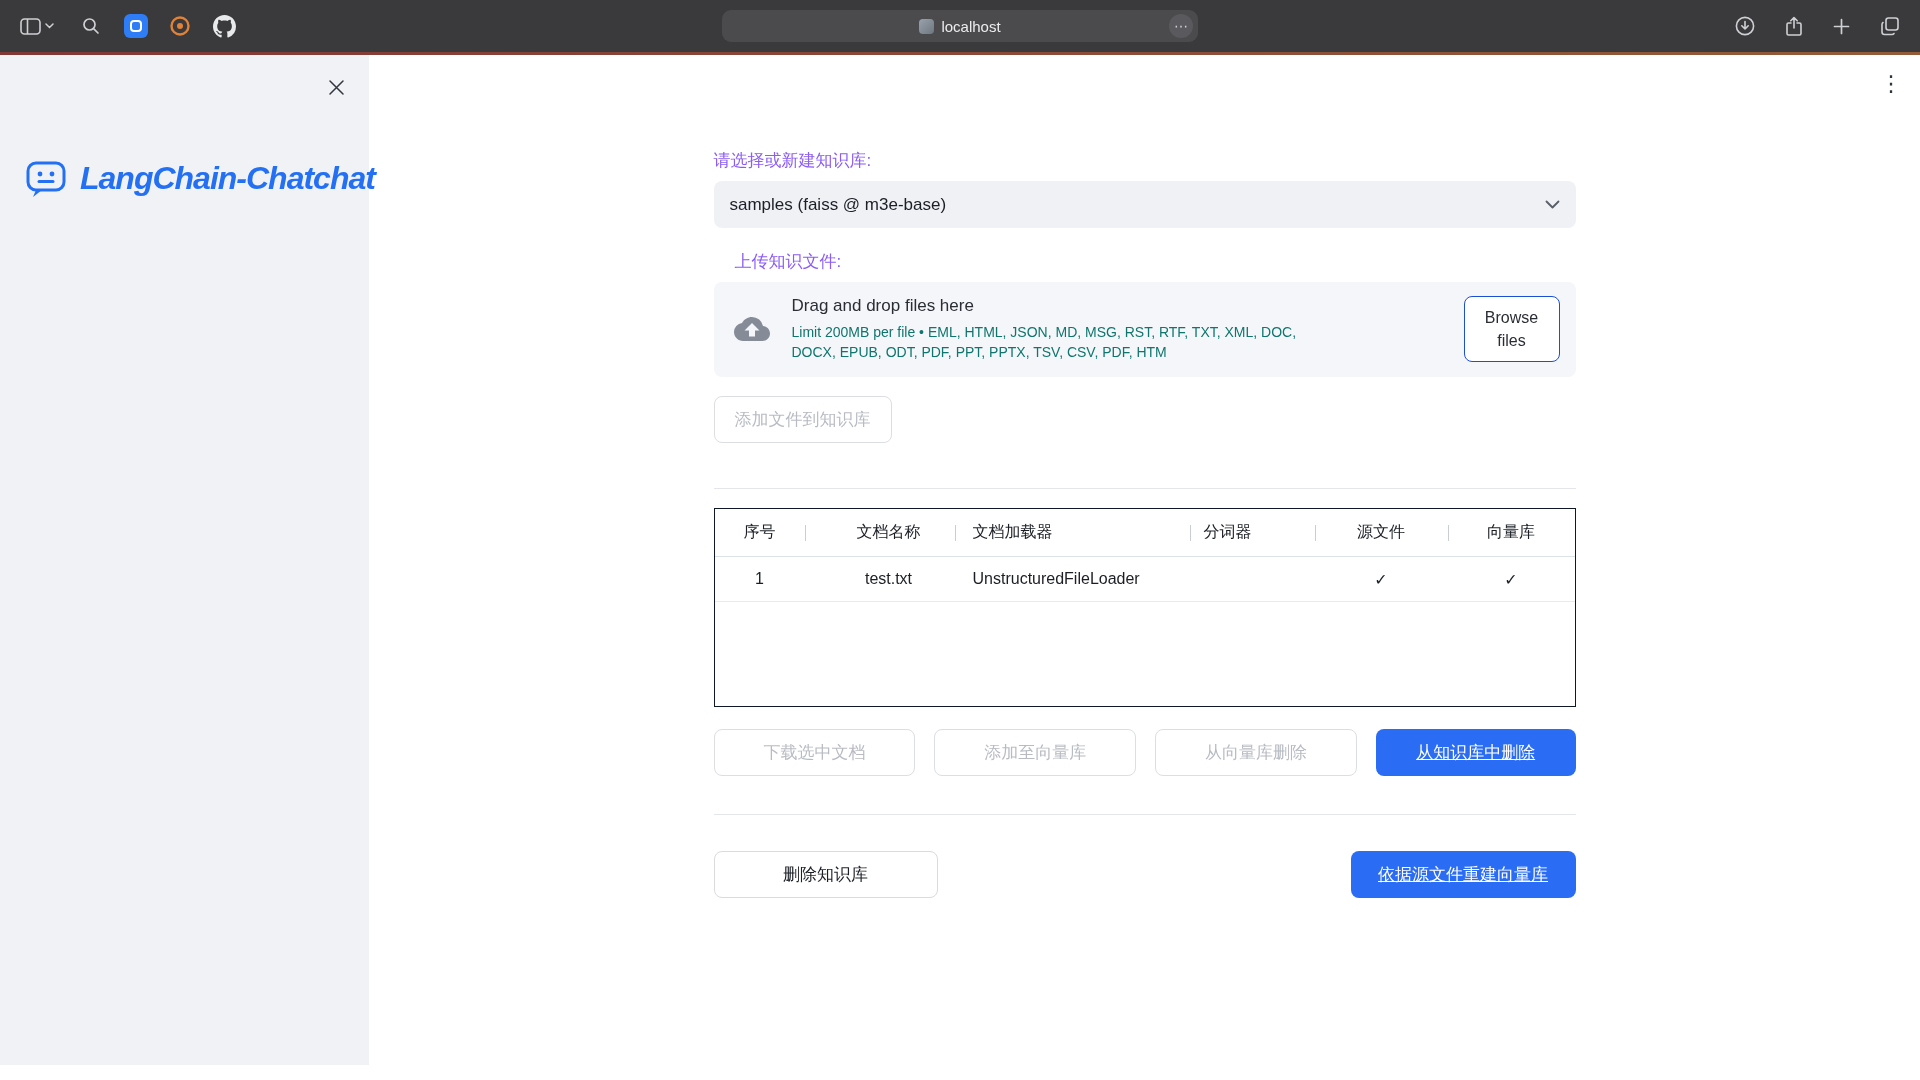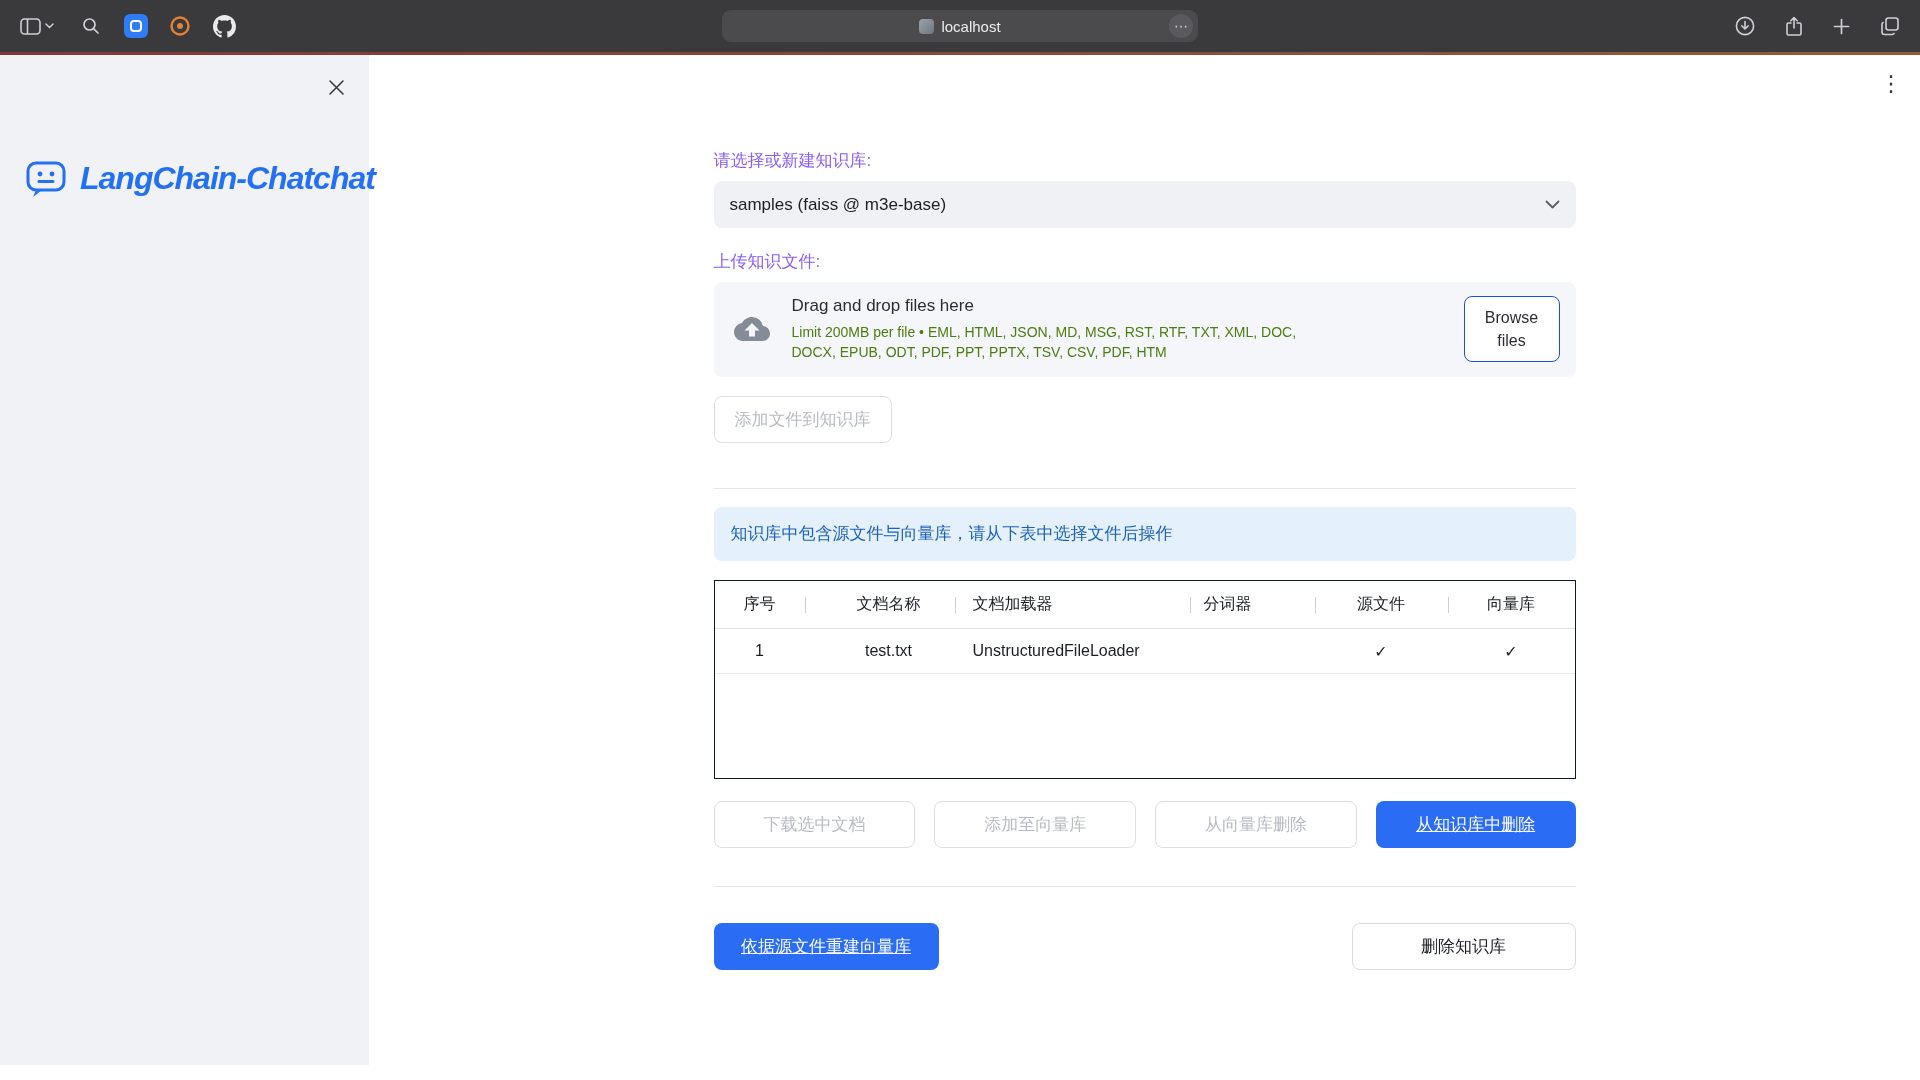--- a/index.html
+++ b/index.html
@@ -41,26 +41,26 @@
   .main { position:absolute; top:3px; left:369px; right:0; bottom:0; overflow:hidden; }
   .overflow { position:absolute; top:16px; right:16px; font-size:22px; color:#2f333b; cursor:pointer;
               width:26px; text-align:center; }
   .column { width:862px; margin:0 auto; padding-top:94px; }
 
   .field-label { font-size:17px; color:#8b5cf6; margin-bottom:9px; }
   .selectbox { height:47px; background:#eff1f5; border-radius:8px; display:flex; align-items:center;
                padding:0 16px; font-size:17px; color:#1c1f26; cursor:pointer; }
   .selectbox .sel-chevron { margin-left:auto; display:flex; }
 
-  .mt { margin-top:22px; }
+  .mt { margin-top:22px;margin-left:21px; }
 
   .uploader { min-height:93px; background:#f5f6f9; border-radius:8px; display:flex; align-items:center;
               gap:18px; padding:14px 16px; cursor:pointer; }
   .up-title { font-size:17px; color:#2a2d34; margin-bottom:6px; }
-  .up-hint { font-size:14px; color:#4d7c0f; line-height:1.45; max-width:515px; }
+  .up-hint { font-size:14px; color:#0f766e; line-height:1.45; max-width:515px; }
   .browse { margin-left:auto; width:96px; background:#fff; border:1px solid #1d4ed8; border-radius:8px;
             padding:9px 10px; font-size:16px; color:#2a2d34; cursor:pointer; line-height:1.45;
             font-family:"Liberation Sans",sans-serif; }
 
   .btn { height:47px; border-radius:8px; font-size:17px; cursor:pointer; font-family:"Liberation Sans",sans-serif; }
   .btn.secondary { background:#fff; border:1px solid #d9dbe0; color:#1c1f26; }
   .btn.disabled { color:#b8bbc3; border-color:#dcdee3; cursor:default; }
   .btn.primary { background:#2a6cf4; border:none; color:#fff;text-decoration:underline; }
   .add-btn { margin-top:19px; padding:0 20px; }
 
@@ -233,21 +233,20 @@
           <div class="up-hint">Limit 200MB per file • EML, HTML, JSON, MD, MSG, RST, RTF, TXT, XML, DOC, DOCX, EPUB, ODT, PDF, PPT, PPTX, TSV, CSV, PDF, HTM</div>
         </div>
         <button class="browse">Browse files</button>
       </div>
 
       <button class="btn secondary disabled add-btn">添加文件到知识库</button>
 
       <hr class="divider div1">
 
 
-      <div class="info">知识库中包含源文件与向量库，请从下表中选择文件后操作</div>
 
       <div class="table-wrap">
         <table>
           <thead>
             <tr>
               <th>序号</th>
               <th>文档名称</th>
               <th>文档加载器</th>
               <th>分词器</th>
               <th>源文件</th>
@@ -270,19 +269,19 @@
       <div class="actions">
         <button class="btn secondary disabled">下载选中文档</button>
         <button class="btn secondary disabled">添加至向量库</button>
         <button class="btn secondary disabled">从向量库删除</button>
         <button class="btn primary">从知识库中删除</button>
       </div>
 
       <hr class="divider div2">
 
       <div class="bottom-row">
+        <button class="btn secondary delete-kb-btn">删除知识库</button>
         <button class="btn primary rebuild-btn">依据源文件重建向量库</button>
-        <button class="btn secondary delete-kb-btn">删除知识库</button>
       </div>
 
     </div>
   </main>
 </div>
 
 </body></html>

